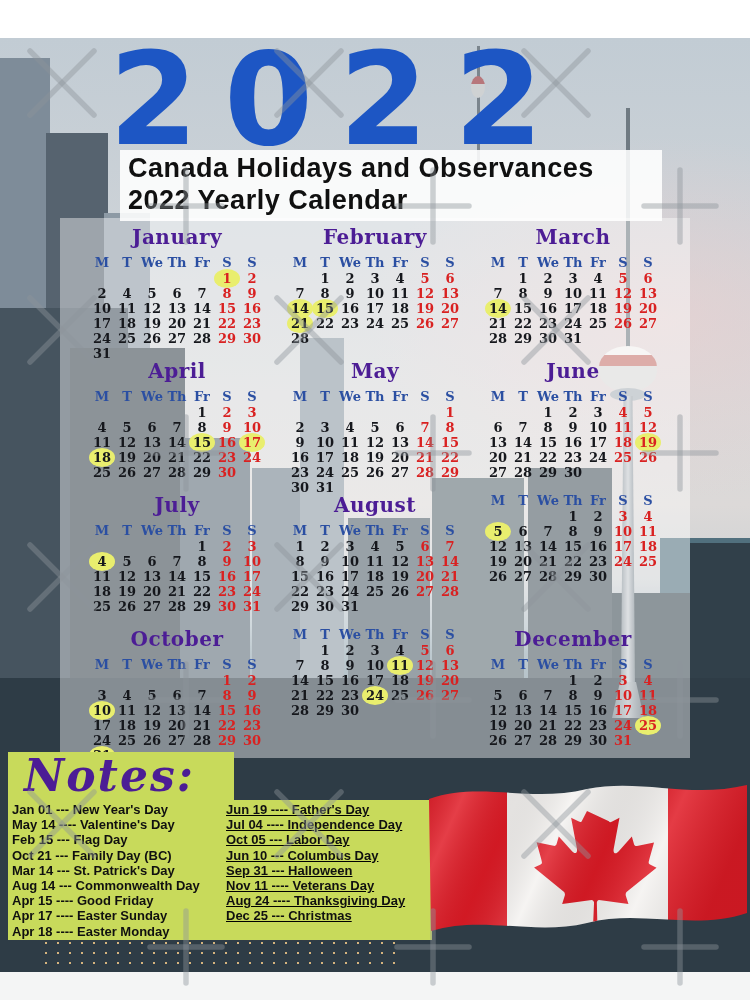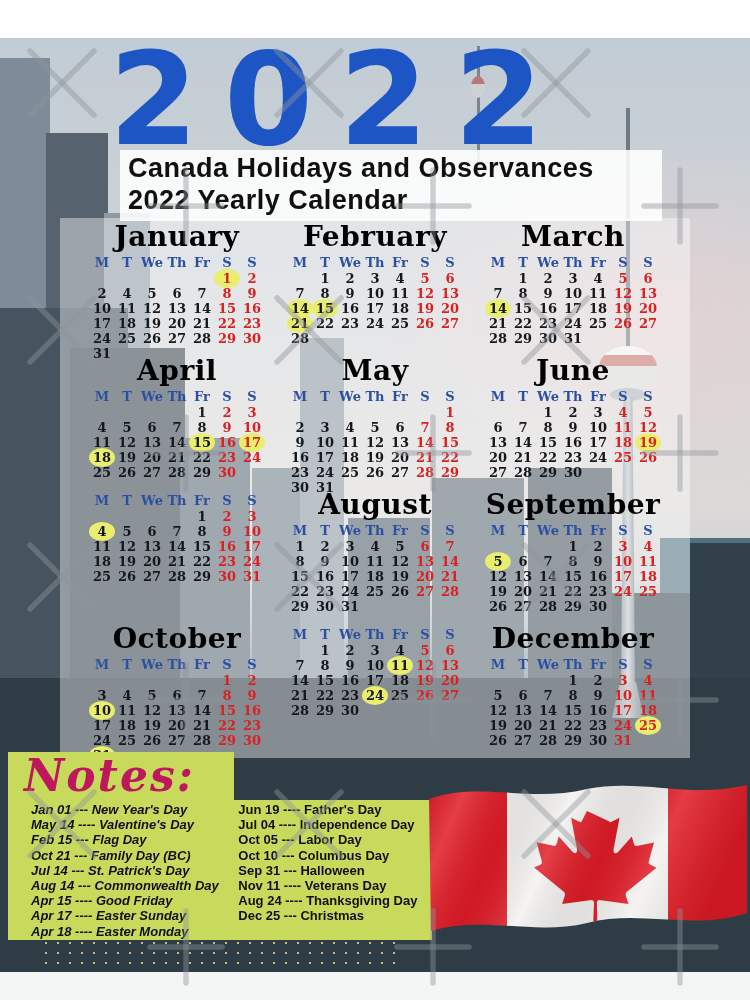--- a/index.html
+++ b/index.html
@@ -28,41 +28,41 @@
              background:rgba(255,255,255,.88);text-align:left;z-index:4;}
   #title-bar .l1,#title-bar .l2{font-weight:700;font-size:27px;line-height:32px;color:#101010;
              font-family:"Liberation Sans",sans-serif;letter-spacing:.5px;}
   #year{position:absolute;left:0;top:36px;width:652px;text-align:center;z-index:3;
         font-family:"DejaVu Sans",sans-serif;font-weight:bold;font-size:128px;line-height:1;
         color:#1d56c4;letter-spacing:26px;text-indent:26px;}
   
   #months-grid{position:absolute;left:78px;top:224px;width:594px;z-index:5;
                display:grid;grid-template-columns:repeat(3,198px);grid-auto-rows:134px;}
   .mon{text-align:center;}
-  .mtitle{font-family:"DejaVu Serif",serif;font-weight:bold;font-size:28px;line-height:26px;
-          color:#000000;margin-bottom:4px;letter-spacing:.5px;}
+  .mtitle{font-family:"DejaVu Serif",serif;font-weight:bold;font-size:20px;line-height:26px;
+          color:#4c1d95;margin-bottom:4px;letter-spacing:.5px;}
   .mon table{margin:0 auto;border-collapse:collapse;}
   .mon th{width:25px;height:17px;padding:0;font-family:"DejaVu Serif",serif;font-weight:bold;
           font-size:13px;color:#2b4fa2;text-align:center;}
   .mon td{width:25px;height:15px;padding:0;font-family:"DejaVu Serif",serif;font-weight:bold;
           font-size:13px;color:#15171c;text-align:center;}
   .mon td.r{color:#d92121;}
   .hl{display:inline-block;width:26px;height:19px;line-height:19px;margin:-2px;
       background:#e9ee6e;border-radius:50%;}
   
   #notes-tab{position:absolute;left:8px;top:752px;width:226px;height:50px;background:#c8da5b;z-index:6;}
   #notes-title{font-family:"DejaVu Serif",serif;font-style:italic;font-weight:bold;font-size:44px;
-      line-height:48px;color:#be185d;margin:0 0 0 16px;letter-spacing:2px;}
+      line-height:48px;color:#4c1d95;margin:0 0 0 16px;letter-spacing:2px;}
   #notes-panel{position:absolute;left:8px;top:800px;width:424px;height:140px;background:#c8da5b;
       z-index:6;display:flex;}
   .ncol{list-style:none;margin:2px 0 0 0;padding:0;}
   .ncol li{font-family:"Liberation Sans",sans-serif;font-weight:700;font-size:13px;
       line-height:15.2px;color:#101010;white-space:nowrap;}
-  #ncol-left{margin-left:23px;width:214px;font-style:italic;}
-  #ncol-right{width:200px;}
+  #ncol-left{margin-left:4px;width:214px;}
+  #ncol-right{width:200px;text-decoration:underline;}
   
   #flag{position:absolute;left:425px;top:773px;width:325px;height:182px;z-index:6;}
   
   #sign{position:absolute;left:243px;top:926px;z-index:2;color:#ff8a45;font-weight:700;
         font-size:13px;letter-spacing:.5px;text-shadow:0 0 3px rgba(255,120,40,.8);}
   #top-band{position:absolute;left:0;top:0;width:750px;height:38px;background:#ffffff;}
   #bottom-band{position:absolute;left:0;top:972px;width:750px;height:28px;background:#f4f5f5;}
   #wm{position:absolute;left:0;top:0;width:750px;height:1000px;z-index:9;pointer-events:none;}
 </style>
 </head>
@@ -488,20 +488,21 @@
               <td>29</td>
               <td>30</td>
               <td></td>
               <td></td>
               <td></td>
             </tr>
           </tbody>
         </table>
       </div>
       <div class="mon">
+        <div class="mtitle">July</div>
         <table>
           <tbody>
             <tr>
               <th>M</th>
               <th>T</th>
               <th>We</th>
               <th>Th</th>
               <th>Fr</th>
               <th>S</th>
               <th>S</th>
@@ -609,21 +610,20 @@
               <td>31</td>
               <td></td>
               <td></td>
               <td></td>
               <td></td>
             </tr>
           </tbody>
         </table>
       </div>
       <div class="mon">
-        <div class="mtitle">September</div>
         <table>
           <tbody>
             <tr>
               <th>M</th>
               <th>T</th>
               <th>We</th>
               <th>Th</th>
               <th>Fr</th>
               <th>S</th>
               <th>S</th>
@@ -871,31 +871,31 @@
 
   <div id="notes-tab">
     <div id="notes-title">Notes:</div>
   </div>
   <div id="notes-panel">
     <ul id="ncol-left" class="ncol">
         <li>Jan 01 --- New Year's Day</li>
         <li>May 14 ---- Valentine's Day</li>
         <li>Feb 15 --- Flag Day</li>
         <li>Oct 21 --- Family Day (BC)</li>
-        <li>Jul 14 --- St. Patrick's Day</li>
+        <li>Mar 14 --- St. Patrick's Day</li>
         <li>Aug 14 --- Commonwealth Day</li>
         <li>Apr 15 ---- Good Friday</li>
         <li>Apr 17 ---- Easter Sunday</li>
         <li>Apr 18 ---- Easter Monday</li>
       </ul>
     <ul id="ncol-right" class="ncol">
         <li>Jun 19 ---- Father's Day</li>
         <li>Jul 04 ---- Independence Day</li>
         <li>Oct 05 --- Labor Day</li>
-        <li>Oct 10 --- Columbus Day</li>
+        <li>Jun 10 --- Columbus Day</li>
         <li>Sep 31 --- Halloween</li>
         <li>Nov 11 ---- Veterans Day</li>
         <li>Aug 24 ---- Thanksgiving Day</li>
         <li>Dec 25 --- Christmas</li>
       </ul>
   </div>
 
   <div id="sign">Canadadad</div>
 
   <svg id="flag" viewBox="0 0 325 182" xmlns="http://www.w3.org/2000/svg">

